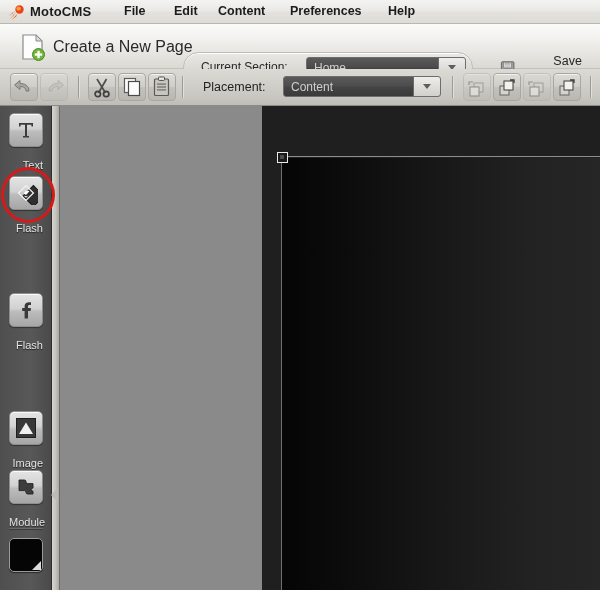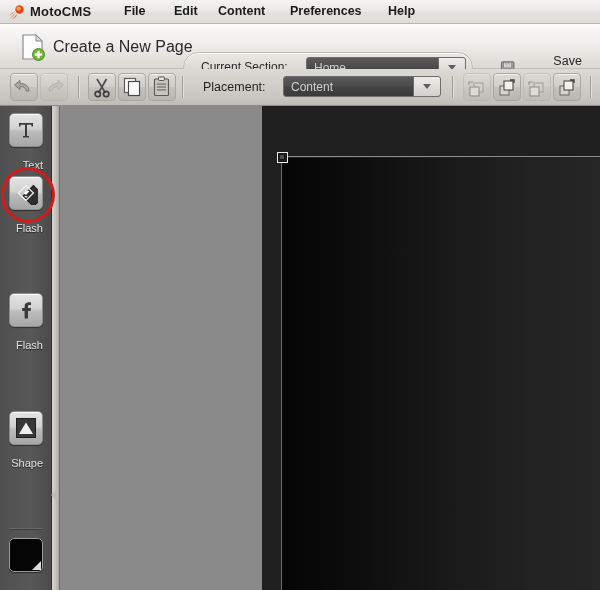--- a/index.html
+++ b/index.html
@@ -493,23 +493,31 @@
     </div>
 
 
     <div class="tool" style="top:305px">
       <div class="tool-icon">
         <svg width="26" height="26" viewBox="0 0 26 26">
           <rect x="3.5" y="3.5" width="19" height="19" fill="#383838" stroke="#1f1f1f" stroke-width="1"></rect>
           <path d="M13 7.5 L20 19 L6 19 Z" fill="#f0f0f0"></path>
         </svg>
       </div>
-      <div class="tool-label">Shape</div>
-    </div>
-
+      <div class="tool-label">Image</div>
+    </div>
+
+    <div class="tool" style="top:364px">
+      <div class="tool-icon">
+        <svg width="24" height="24" viewBox="0 0 24 24">
+          <path d="M5 5 H10.5 A1.7 1.7 0 0 1 12 6.8 A1.7 1.7 0 0 0 13.6 8.6 H19 V13 A1.7 1.7 0 0 0 17.2 14.6 A1.7 1.7 0 0 0 19 16.2 V19 H13.6 A1.7 1.7 0 0 1 12 17.2 A1.7 1.7 0 0 0 10.5 15.6 H5 Z" fill="#3d3d3d" stroke="#232323" stroke-width="0.9" stroke-linejoin="round"></path>
+        </svg>
+      </div>
+      <div class="tool-label">Module</div>
+    </div>
 
     <div class="tool-sep" style="top:422px"></div>
 
     <div class="swatch" style="top:432px">
       <i class="corner"></i>
     </div>
   </div>
 
   <div class="panel-divider"></div>
   <div class="collapse-arrow"></div>

